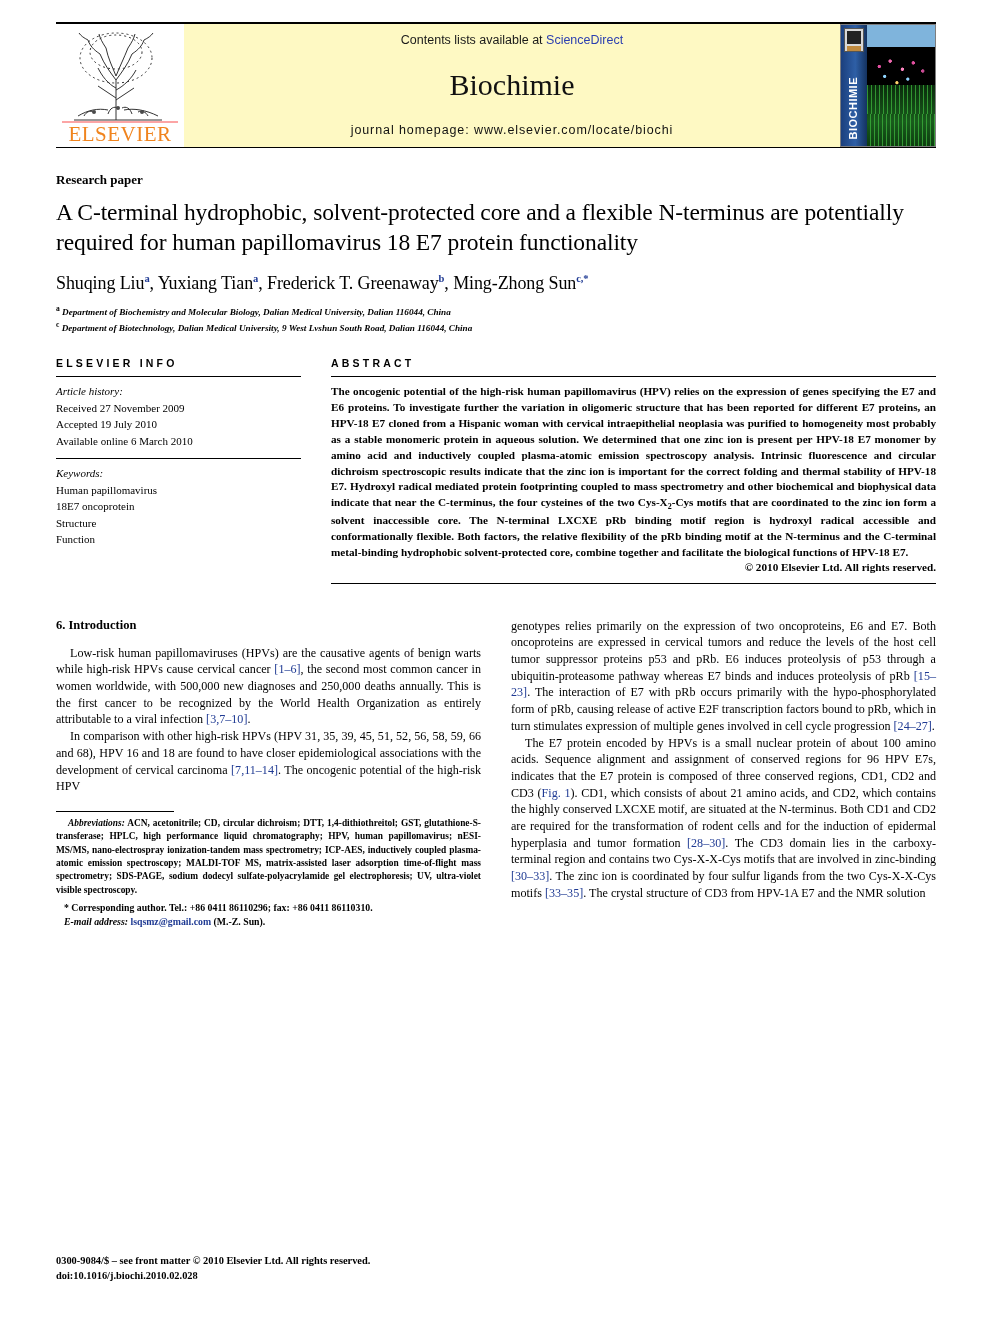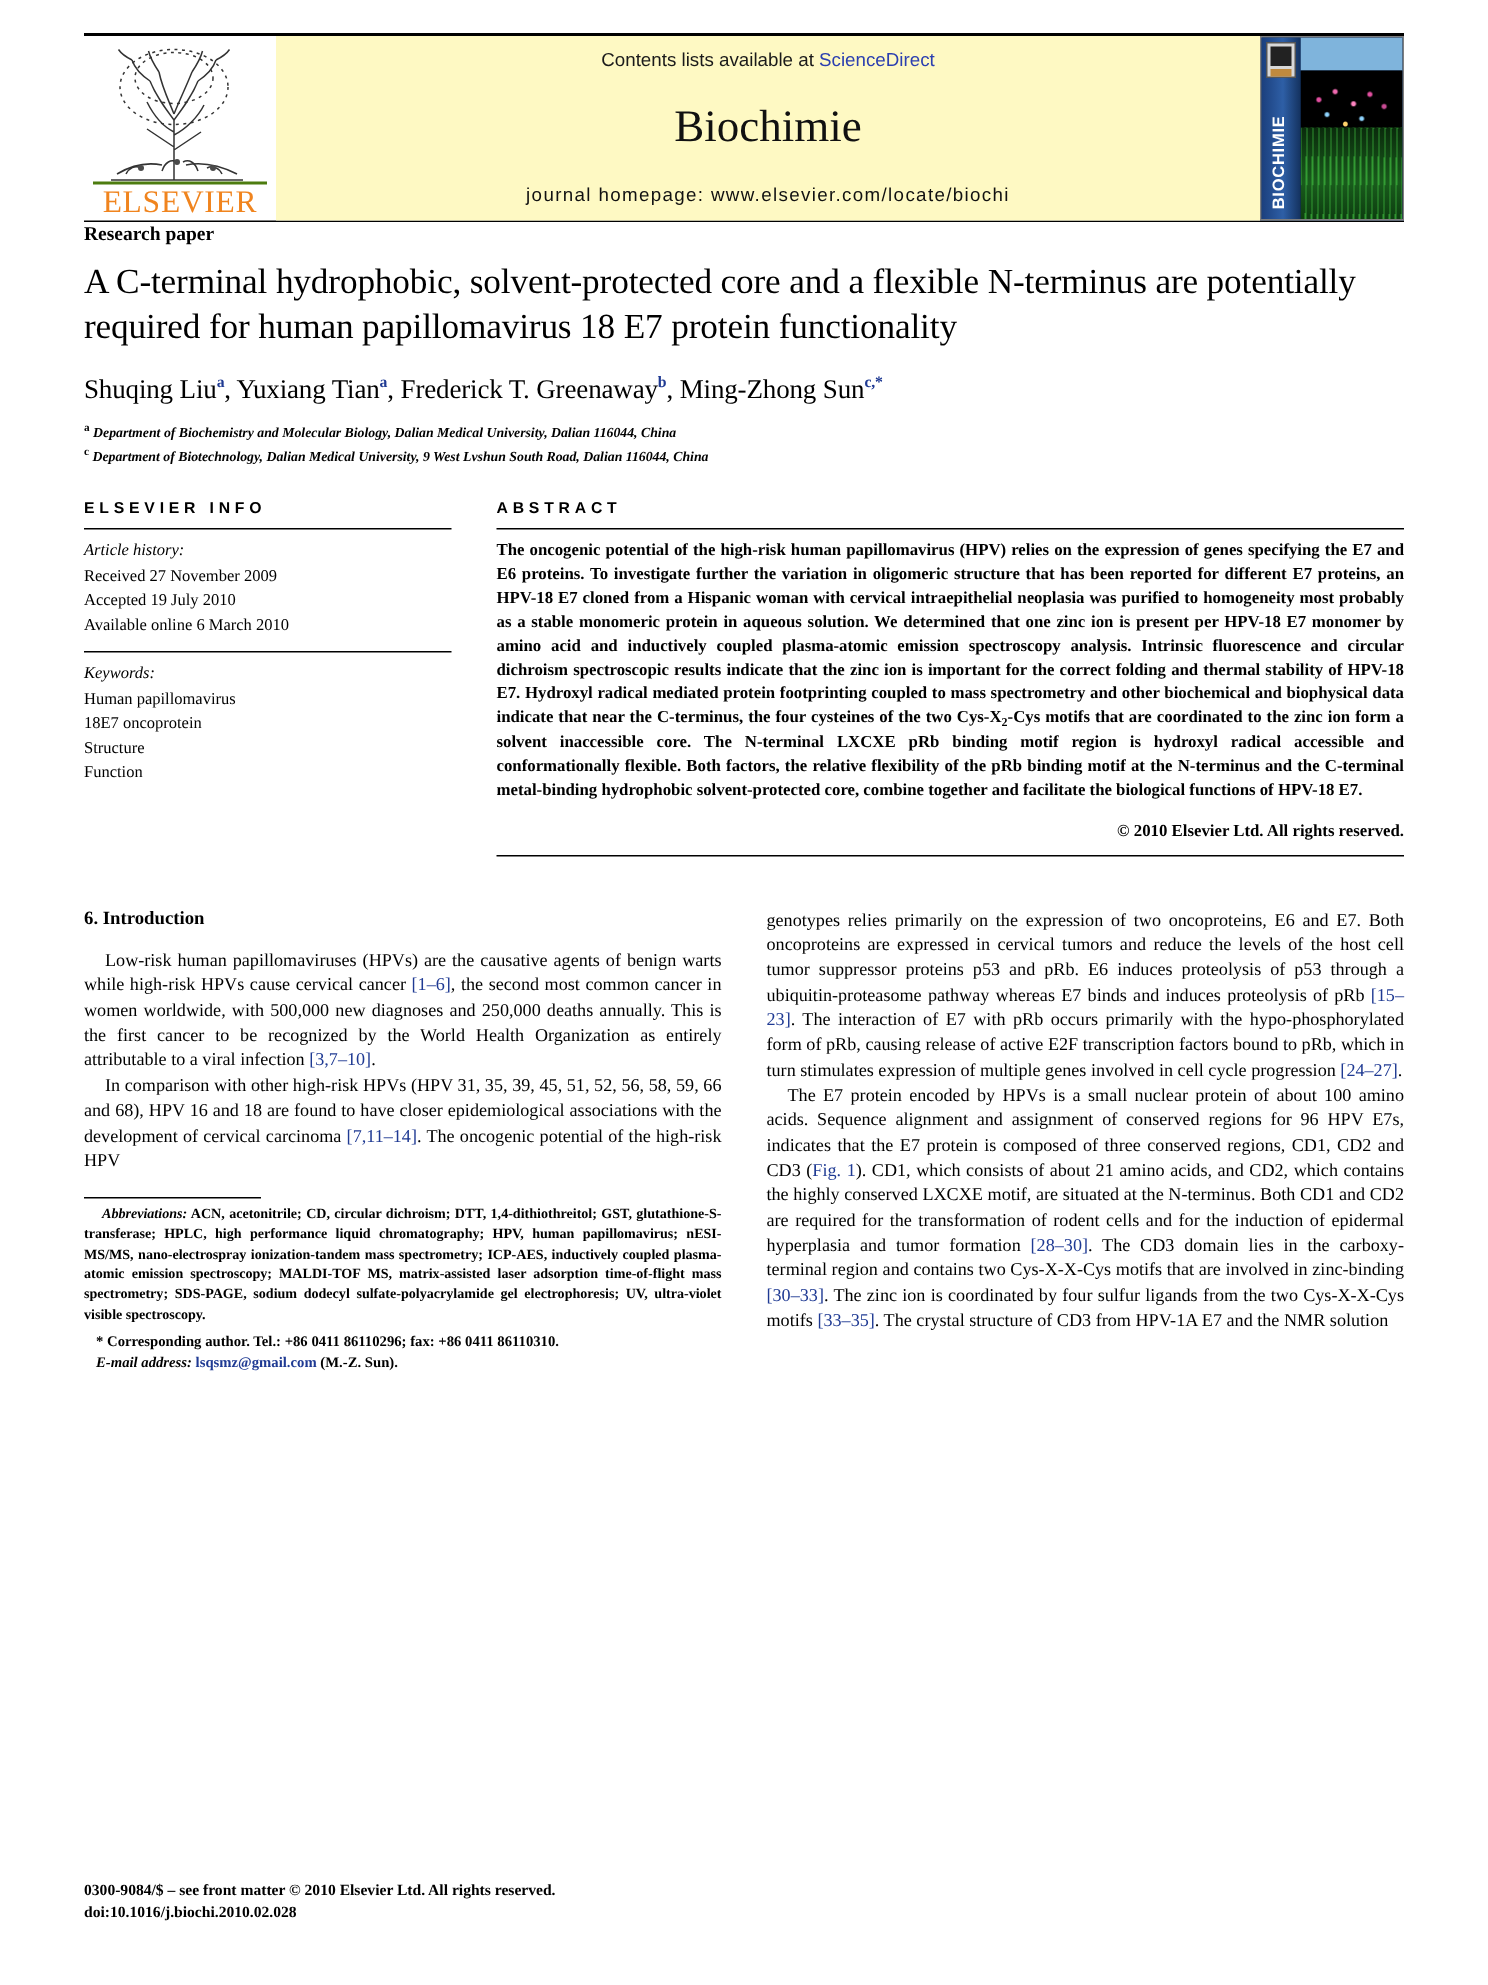--- a/index.html
+++ b/index.html
@@ -40,21 +40,21 @@
   }
   .tree-svg { position: absolute; top: 4px; left: 8px; }
   .elsevier-word {
     position: relative;
     font-family: "Liberation Serif", serif;
     font-size: 21px;
     letter-spacing: .5px;
     color: #f0841e;
     text-align: center;
     line-height: 1;
-    border-top: 2px solid #4d7c0f;
+    border-top: 2px solid #fca5a5;
     padding-top: 1px;
     margin: 0 6px;
     font-weight: normal;
   }
   .journal-band {
     flex: 1 1 auto;
     background: #fef9c3;
     position: relative;
     display: flex;
     flex-direction: column;
@@ -137,21 +137,21 @@
       radial-gradient(circle at 82% 40%, #c94b94 0 1.4px, transparent 2px),
       radial-gradient(circle at 26% 52%, #8fd5ff 0 1.2px, transparent 2px),
       radial-gradient(circle at 60% 58%, #8fd5ff 0 1.2px, transparent 2px),
       radial-gradient(circle at 44% 66%, #ffd36b 0 1.2px, transparent 2px);
   }
 
   
   .artmeta {
     border-top: 1px solid #000;
     margin-top: 0;
-    padding-top: 0;
+    padding-top: 24px;
   }
   .paper-type {
     font-size: 13px;
     font-weight: bold;
     margin-bottom: 10px;
   }
   .title {
     font-size: 23.5px;
     line-height: 1.26;
     font-weight: normal;
@@ -197,21 +197,21 @@
     font-size: 11.2px;
     line-height: 1.42;
     text-align: justify;
     font-weight: bold;
   }
   .abs-body sub { font-size: 8px; }
   .copyright {
     text-align: right;
     font-size: 11.2px;
     font-weight: bold;
-    margin-top: 12px;
+    margin-top: 0;
   }
   .abs-rule-bottom { border-top: 1px solid #000; margin-top: 10px; }
 
   
   .body-cols {
     display: flex;
     gap: 30px;
     margin-top: 34px;
   }
   .bcol { flex: 1 1 0; min-width: 0; position: relative; }

